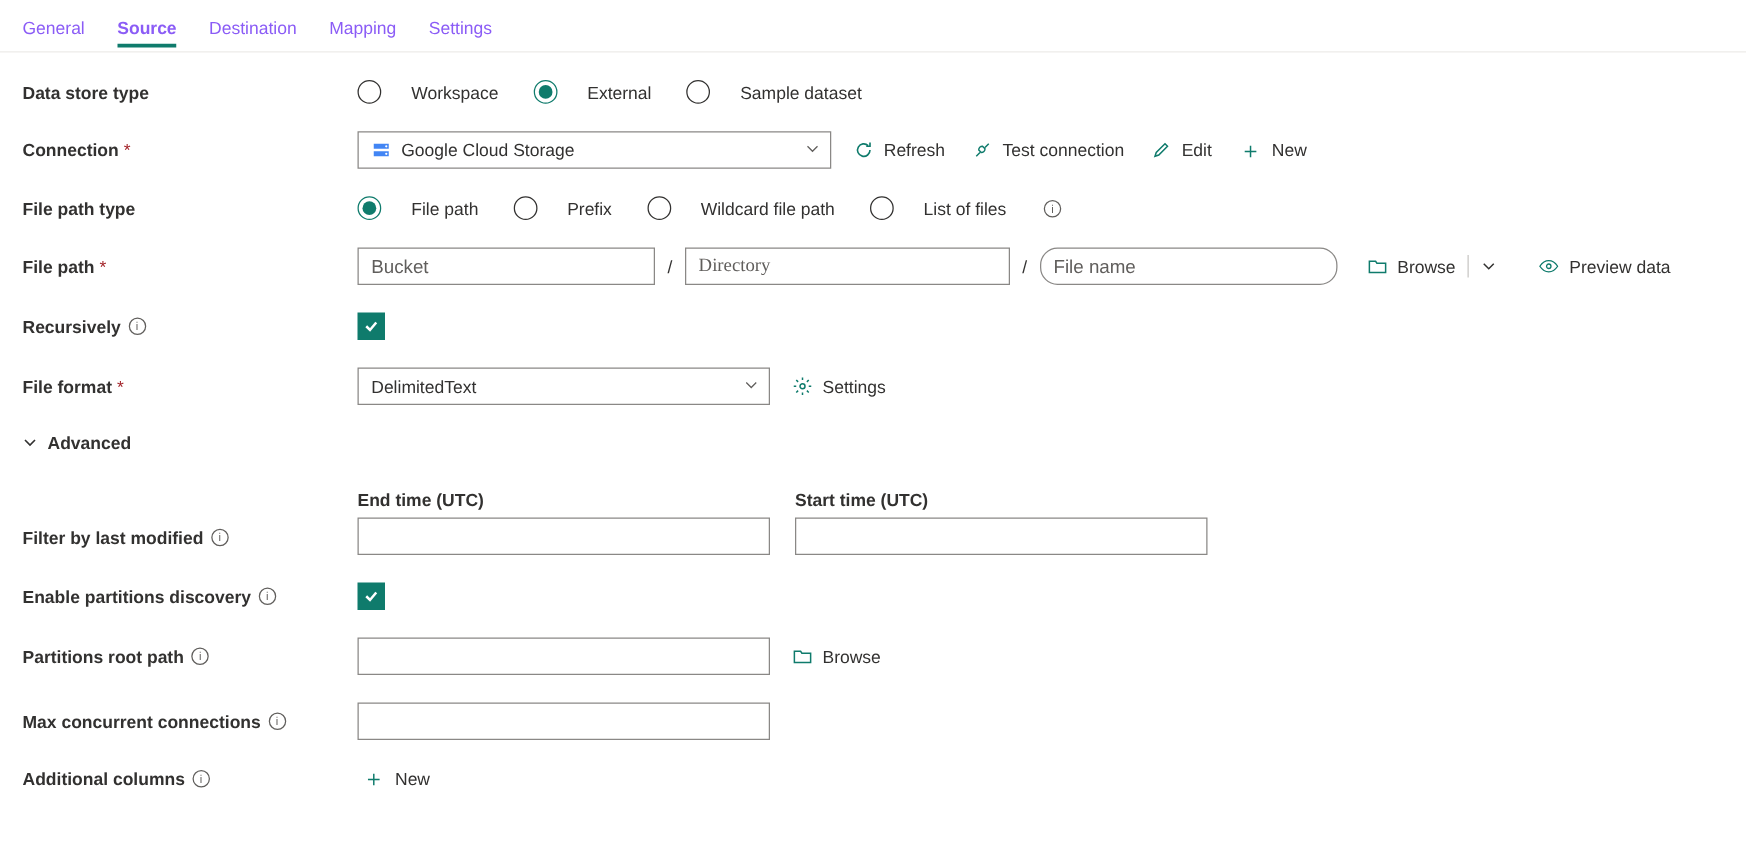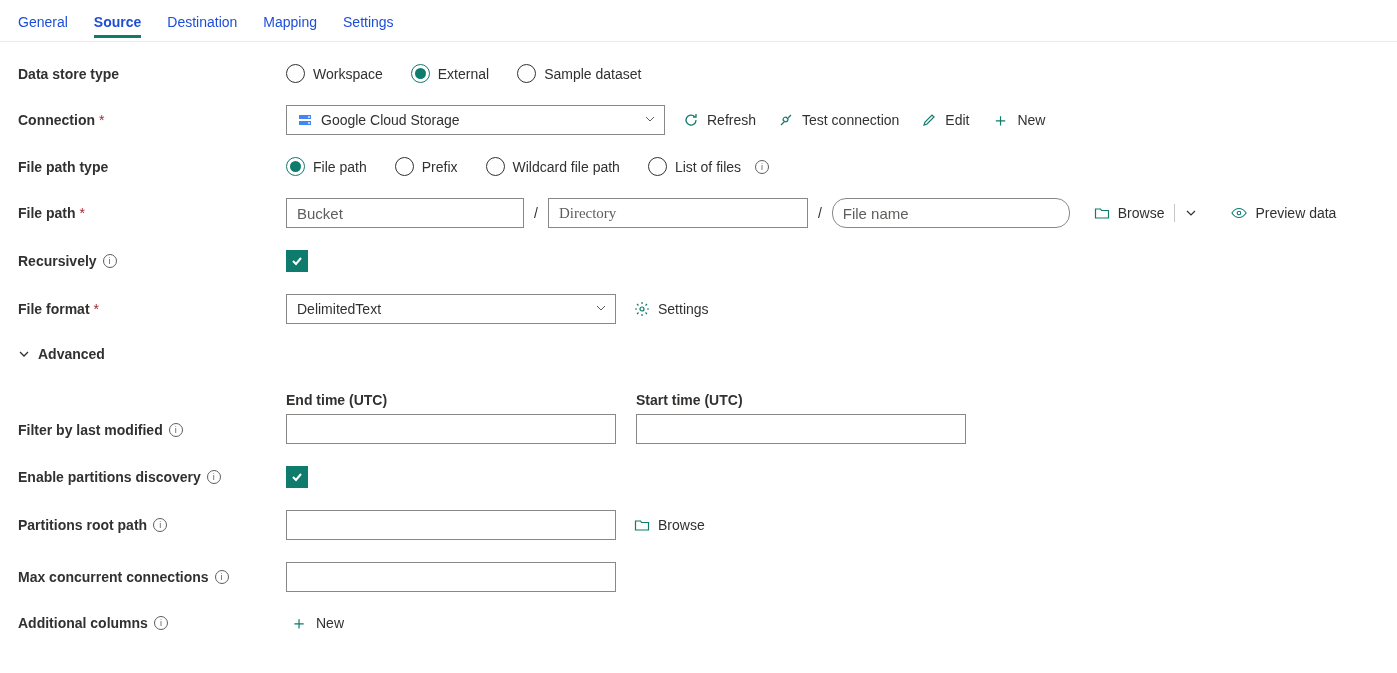--- a/index.html
+++ b/index.html
@@ -14,21 +14,21 @@
     display: flex;
     border-bottom: 1px solid #edebe9;
     padding-left: 18px;
     gap: 26px;
     align-items: center;
     height: 42px;
   }
   .tab {
     cursor: pointer;
     padding: 10px 0 8px 0;
-    color: #1d4ed8;
+    color: #8b5cf6;
     font-size: 14px;
   }
   .tab.active {
     border-bottom: 3px solid #0f7b6c;
     font-weight: 600;
     padding-bottom: 5px;
   }
   .content {
     padding: 22px 0 0 0;
   }
@@ -71,21 +71,21 @@
     flex-wrap: wrap;
   }
   .radio-group {
     display: flex;
     align-items: center;
     gap: 28px;
   }
   .radio-opt {
     display: flex;
     align-items: center;
-    gap: 8px;
+    gap: 24px;
     cursor: pointer;
   }
   .radio-ring {
     width: 19px;
     height: 19px;
     border: 1px solid #323130;
     border-radius: 50%;
     display: flex;
     align-items: center;
     justify-content: center;

